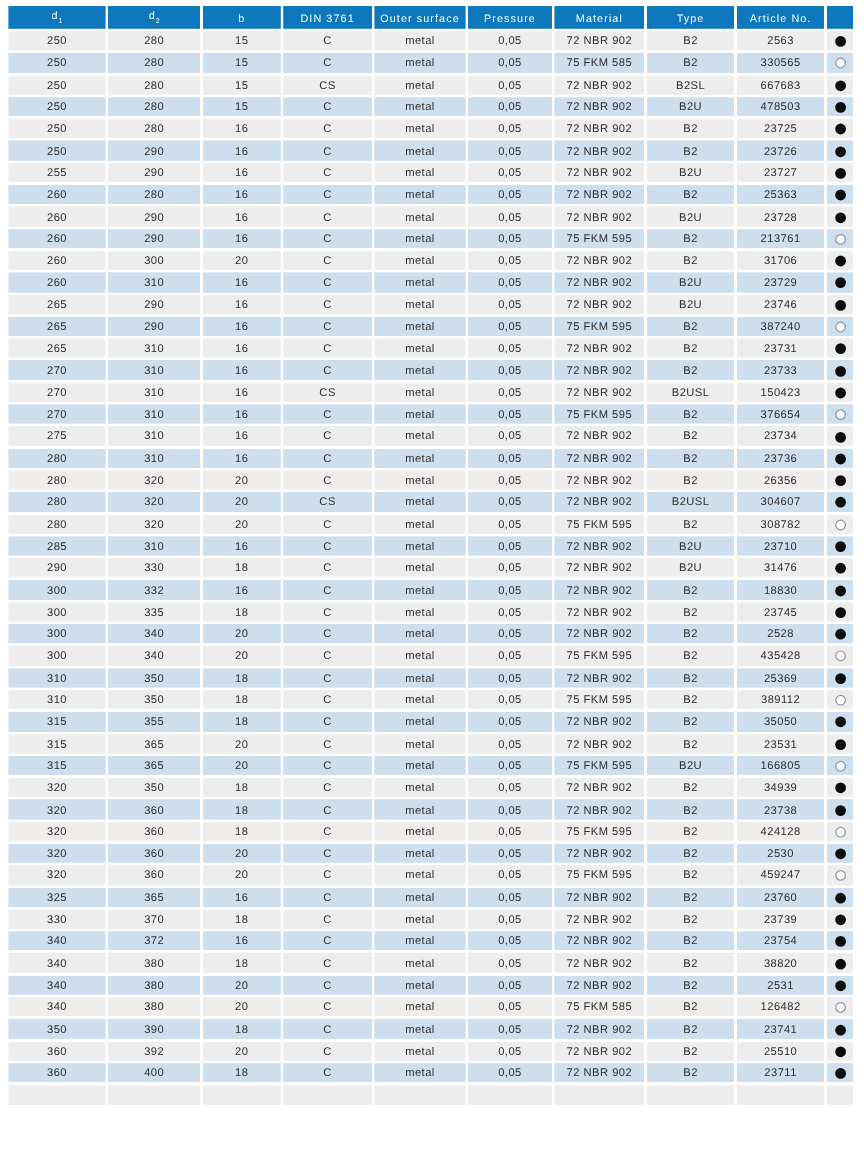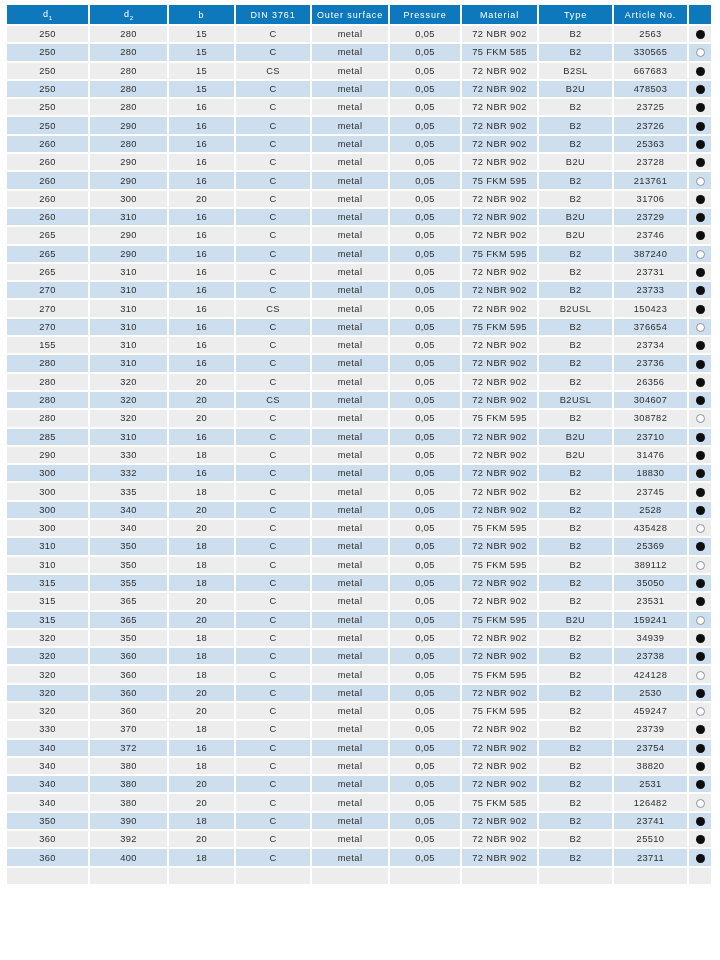--- a/index.html
+++ b/index.html
@@ -174,20 +174,32 @@
           <td>290</td>
           <td>16</td>
           <td>C</td>
           <td>metal</td>
           <td>0,05</td>
           <td>72 NBR 902</td>
           <td>B2</td>
           <td>23726</td>
           <td><span class="dot filled"></span></td>
         </tr>
+        <tr class="gray">
+          <td>255</td>
+          <td>290</td>
+          <td>16</td>
+          <td>C</td>
+          <td>metal</td>
+          <td>0,05</td>
+          <td>72 NBR 902</td>
+          <td>B2U</td>
+          <td>23727</td>
+          <td><span class="dot filled"></span></td>
+        </tr>
         <tr class="blue">
           <td>260</td>
           <td>280</td>
           <td>16</td>
           <td>C</td>
           <td>metal</td>
           <td>0,05</td>
           <td>72 NBR 902</td>
           <td>B2</td>
           <td>25363</td>
@@ -307,21 +319,21 @@
           <td>16</td>
           <td>C</td>
           <td>metal</td>
           <td>0,05</td>
           <td>75 FKM 595</td>
           <td>B2</td>
           <td>376654</td>
           <td><span class="dot hollow"></span></td>
         </tr>
         <tr class="gray">
-          <td>155</td>
+          <td>275</td>
           <td>310</td>
           <td>16</td>
           <td>C</td>
           <td>metal</td>
           <td>0,05</td>
           <td>72 NBR 902</td>
           <td>B2</td>
           <td>23734</td>
           <td><span class="dot filled"></span></td>
         </tr>
@@ -495,21 +507,21 @@
         </tr>
         <tr class="blue">
           <td>315</td>
           <td>365</td>
           <td>20</td>
           <td>C</td>
           <td>metal</td>
           <td>0,05</td>
           <td>75 FKM 595</td>
           <td>B2U</td>
-          <td>159241</td>
+          <td>166805</td>
           <td><span class="dot hollow"></span></td>
         </tr>
         <tr class="gray">
           <td>320</td>
           <td>350</td>
           <td>18</td>
           <td>C</td>
           <td>metal</td>
           <td>0,05</td>
           <td>72 NBR 902</td>
@@ -557,20 +569,32 @@
           <td>320</td>
           <td>360</td>
           <td>20</td>
           <td>C</td>
           <td>metal</td>
           <td>0,05</td>
           <td>75 FKM 595</td>
           <td>B2</td>
           <td>459247</td>
           <td><span class="dot hollow"></span></td>
+        </tr>
+        <tr class="blue">
+          <td>325</td>
+          <td>365</td>
+          <td>16</td>
+          <td>C</td>
+          <td>metal</td>
+          <td>0,05</td>
+          <td>72 NBR 902</td>
+          <td>B2</td>
+          <td>23760</td>
+          <td><span class="dot filled"></span></td>
         </tr>
         <tr class="gray">
           <td>330</td>
           <td>370</td>
           <td>18</td>
           <td>C</td>
           <td>metal</td>
           <td>0,05</td>
           <td>72 NBR 902</td>
           <td>B2</td>

